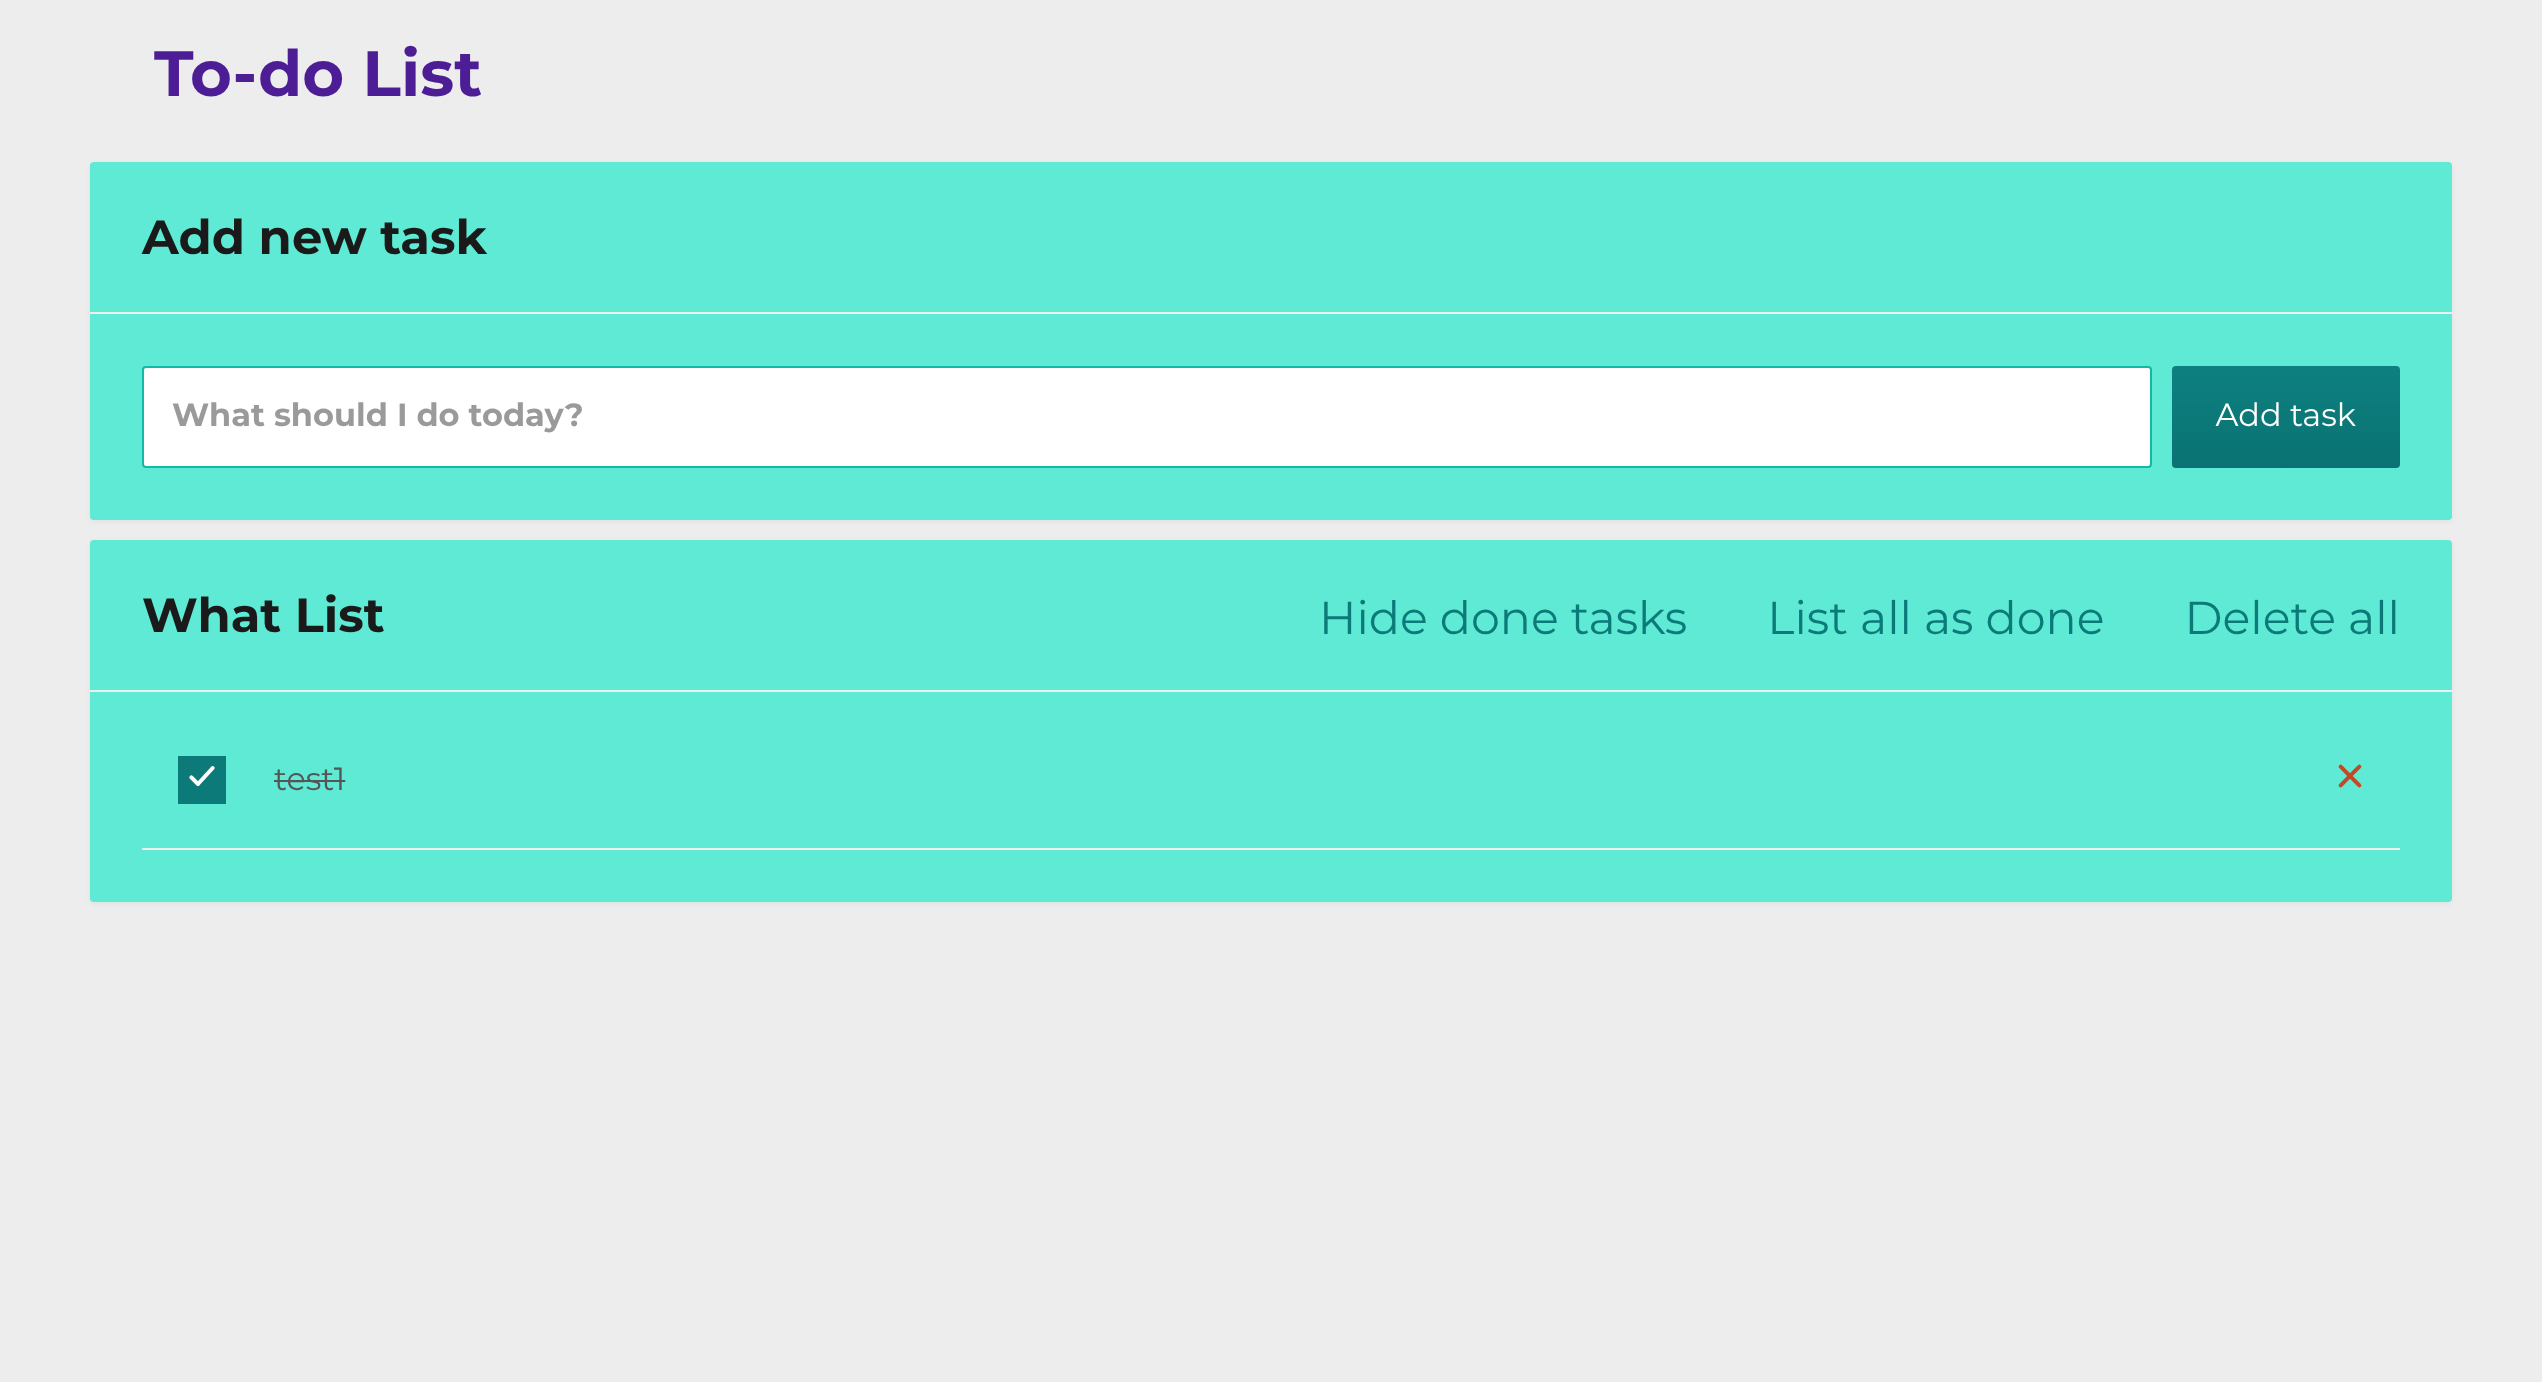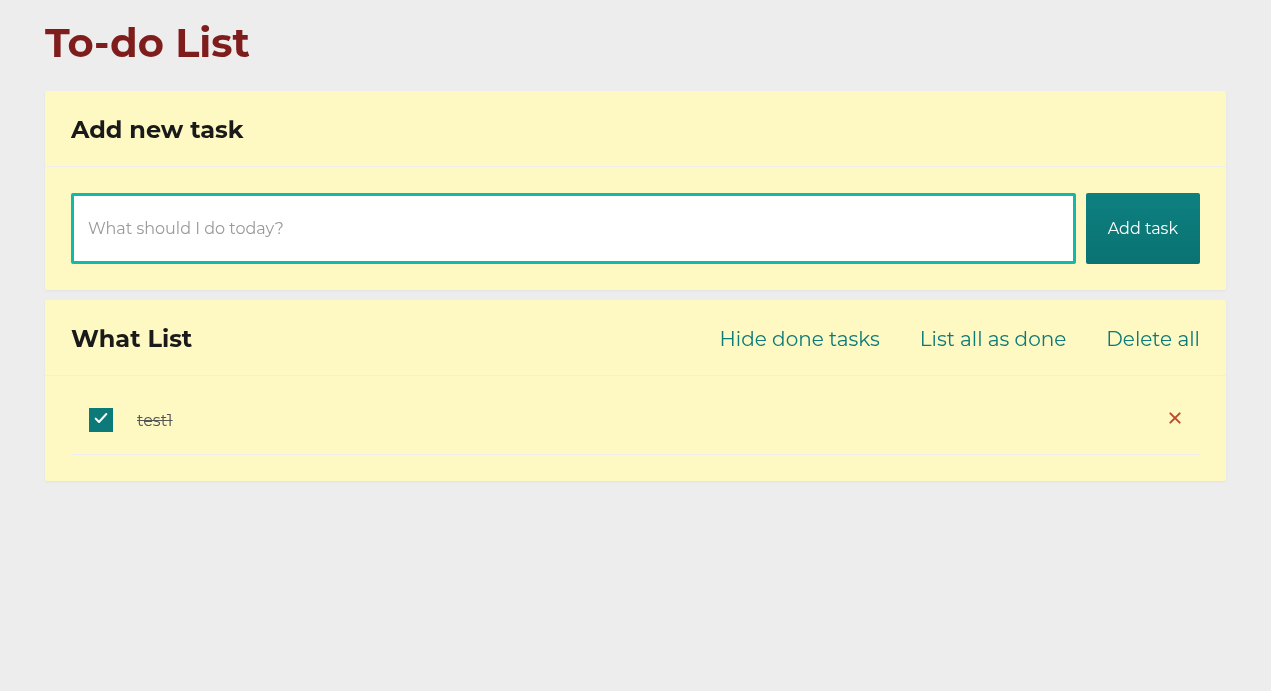--- a/index.html
+++ b/index.html
@@ -11,27 +11,28 @@
       font-family: -apple-system, BlinkMacSystemFont, "Segoe UI", "Montserrat", sans-serif;
       background-color: #ededed;
       padding: 0;
     }
     .container {
       max-width: 1271px;
       margin: 0 auto;
       padding: 0 45px;
     }
     .page-title {
-      font-size: 40px;
+      font-size: 32px;
       font-weight: 700;
-      color: #7f1d1d;
+      color: #4c1d95;
       padding: 18px 0 24px 0;
+      margin-left: 32px;
     }
     .card {
-      background: #fef9c3;
+      background: #5eead4;
       border-radius: 2px;
       box-shadow: 0 1px 3px rgba(0,0,0,0.05);
       margin-bottom: 10px;
     }
     .card-header {
       padding: 24px 26px 22px 26px;
       border-bottom: 1px solid #eeeeee;
       display: flex;
       align-items: center;
       justify-content: space-between;
@@ -44,52 +45,53 @@
     .card-body {
       padding: 26px 26px 26px 26px;
     }
     .input-row {
       display: flex;
       align-items: stretch;
       gap: 10px;
     }
     .task-input {
       flex: 1;
-      border: 3px solid #14b8a6;
+      border: 1px solid #14b8a6;
       background: #ffffff;
       padding: 10px 14px;
       font-size: 16px;
       color: #333;
       border-radius: 2px;
       outline: none;
       font-family: inherit;
+      font-weight: bold;
     }
     .task-input::placeholder {
       color: #9a9a9a;
     }
     .add-btn {
       background-color: #0a7a7a;
       background-image: linear-gradient(#0e8080, #0a7272);
       color: #ffffff;
       border: none;
-      padding: 26px 22px;
+      padding: 16px 22px;
       font-size: 16px;
       cursor: pointer;
       border-radius: 2px;
       font-family: inherit;
     }
     .header-actions {
       display: flex;
       gap: 40px;
     }
     .link-btn {
       background: none;
       border: none;
       color: #0d7a7a;
-      font-size: 20px;
+      font-size: 23px;
       cursor: pointer;
       font-family: inherit;
       padding: 0;
     }
     .task-list-body {
       padding: 10px 26px 26px 26px;
     }
     .task-item {
       display: flex;
       align-items: center;

